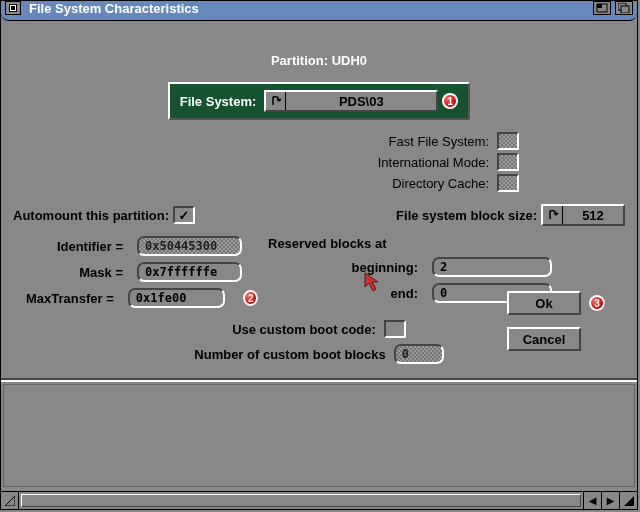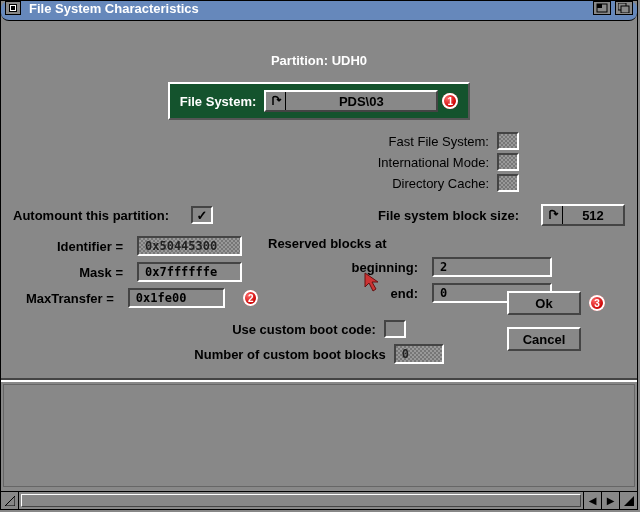--- a/index.html
+++ b/index.html
@@ -139,21 +139,21 @@
     background: #888888;
   }
   .amiga-check .tick {
     font-weight: bold;
     color: #000;
   }
 
   .row2 {
     display: flex;
     align-items: center;
-    gap: 22px;
+    gap: 4px;
     margin-bottom: 10px;
   }
   .grow { flex: 1; }
   .rlabel { font-weight: bold; }
   .cycle-small .cycle-value { min-width: 60px; }
 
   .grid2 {
     display: flex;
     gap: 10px;
     margin-bottom: 6px;
@@ -178,20 +178,21 @@
     border-left: 2px solid #444;
     border-right: 2px solid #fff;
     border-bottom: 2px solid #fff;
     background: #888888;
     padding: 0 6px;
     font-weight: bold;
     font-family: monospace;
     font-size: 12px;
     display: flex;
     align-items: center;
+    border-radius: 7px;
   }
   .amiga-input.disabled {
     background: repeating-conic-gradient(#999 0% 25%, #777 0% 50%) 0 0/4px 4px;
     color: #222;
   }
   .w90 { width: 105px; }
   .w120 { width: 120px; }
 
   .marker {
     display: inline-flex;

